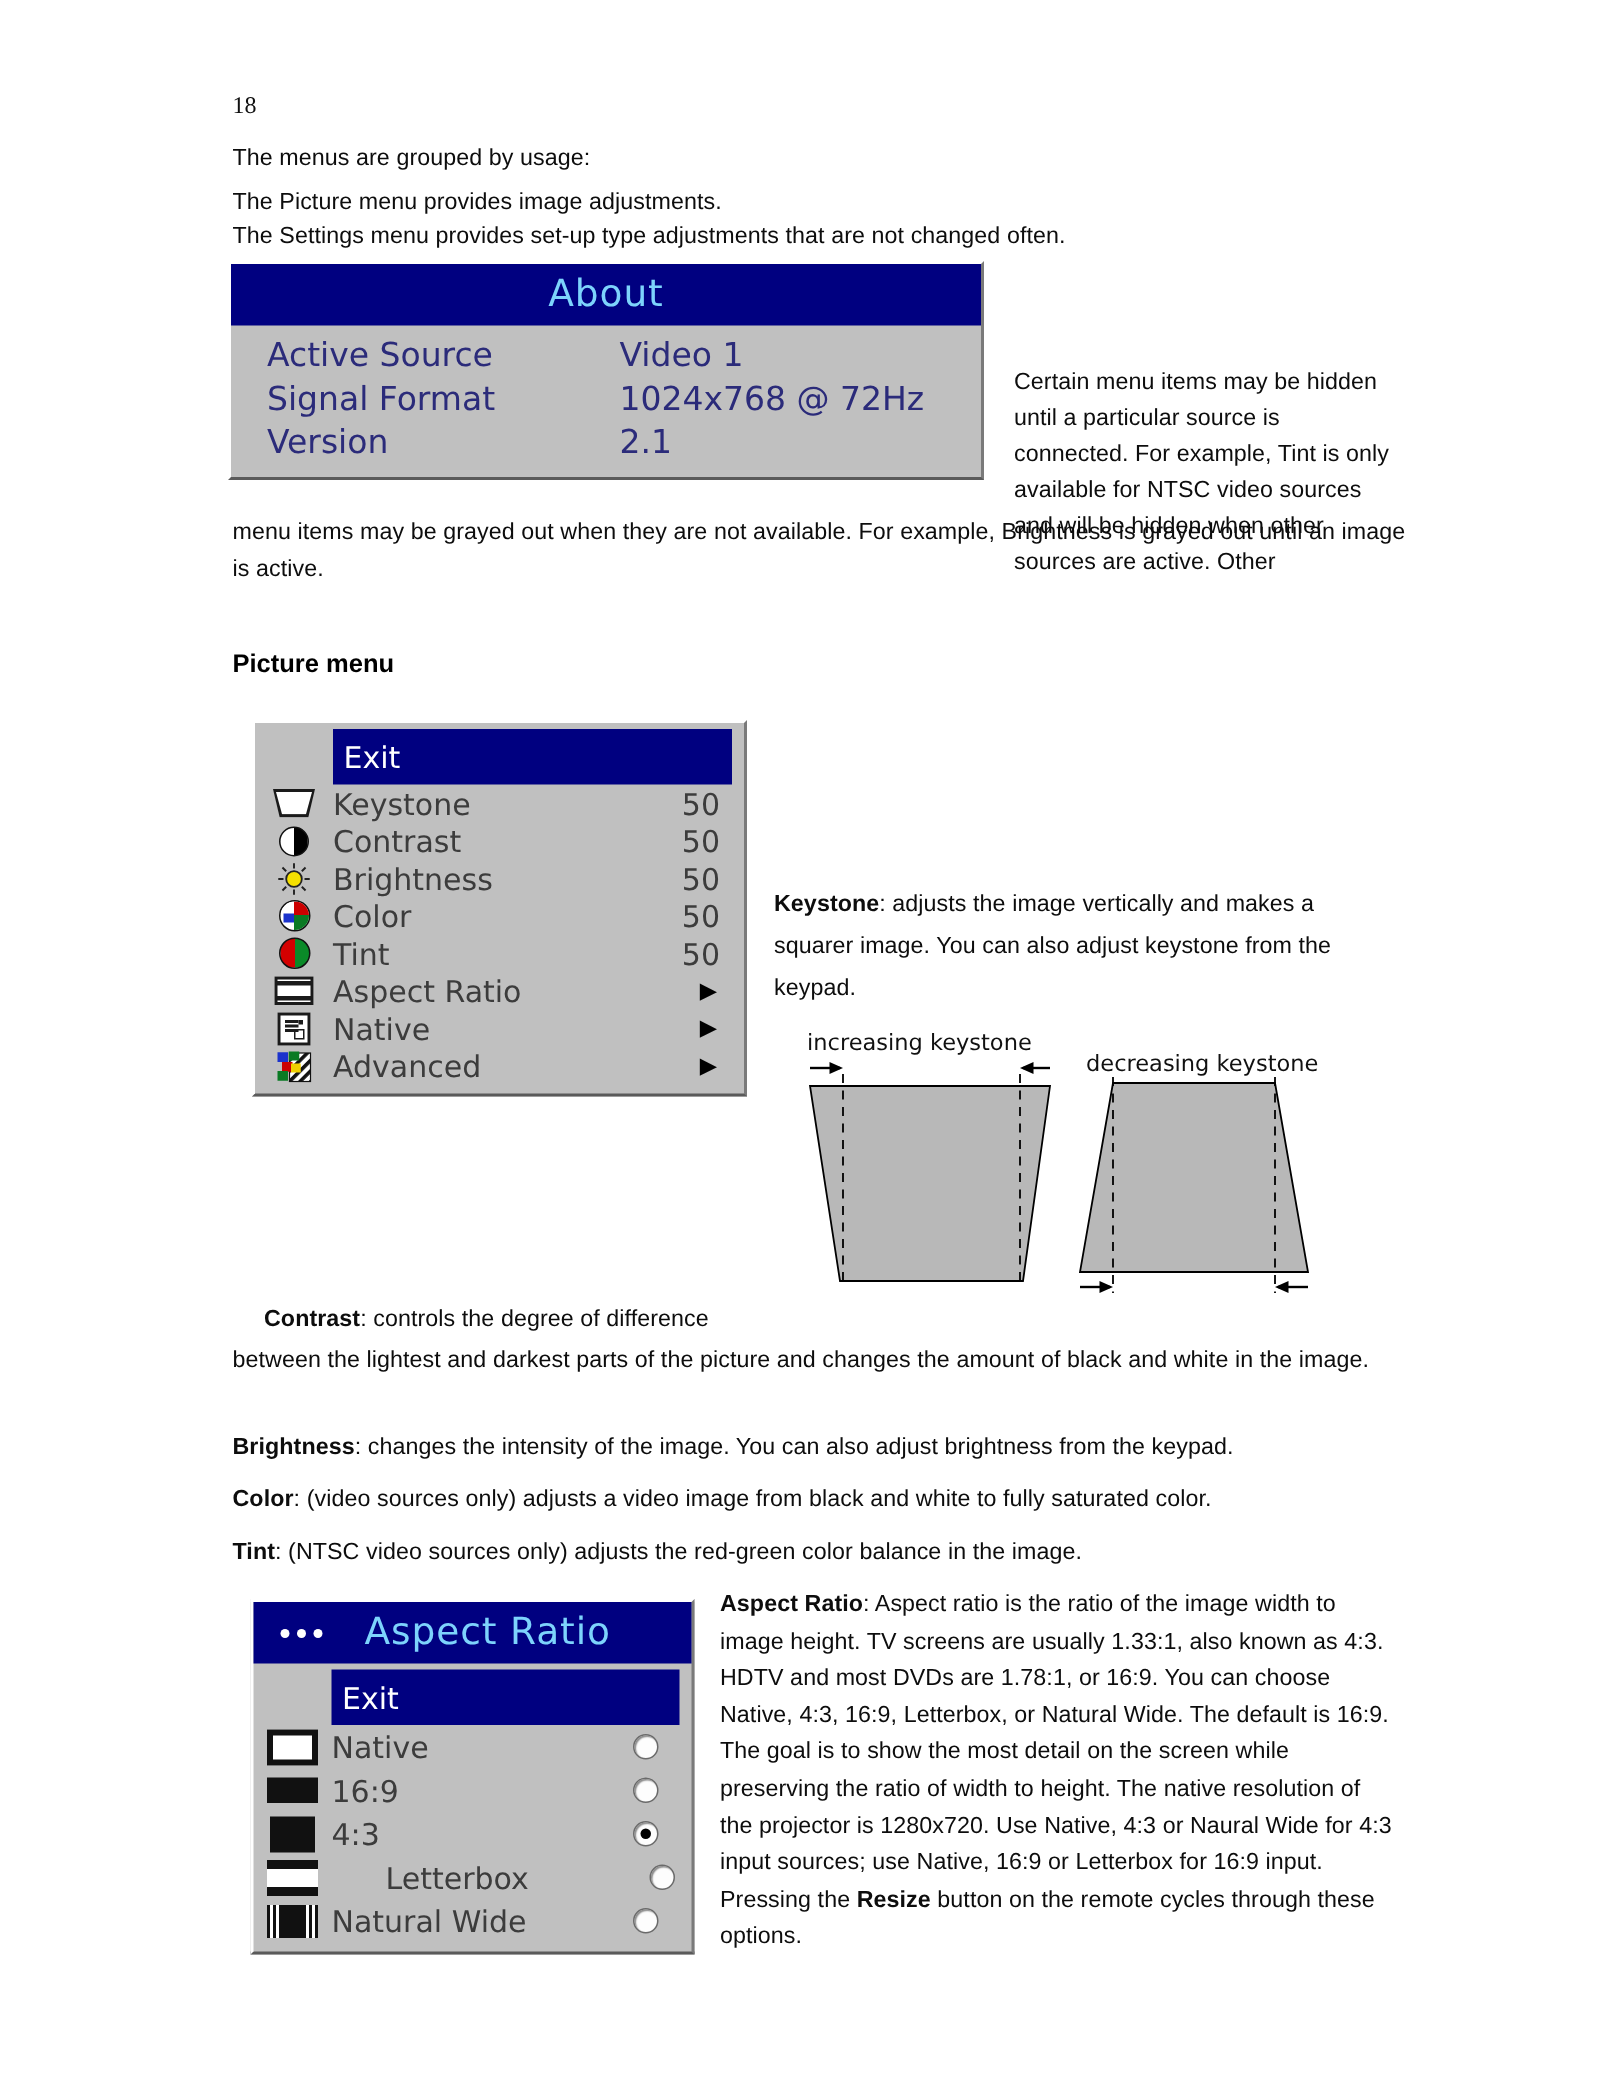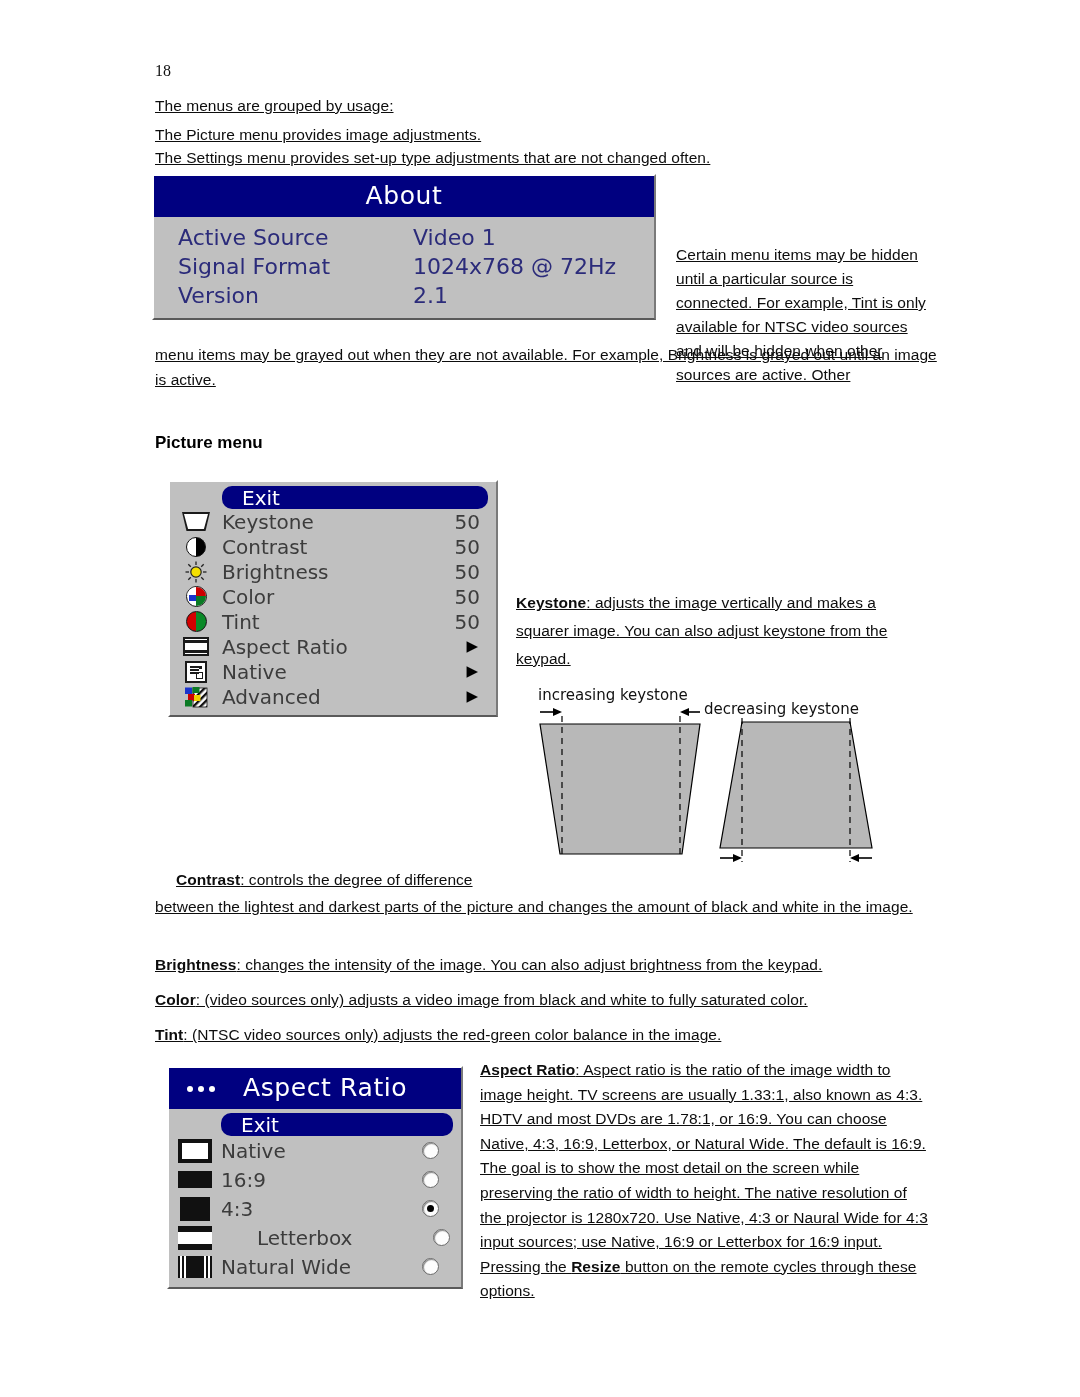--- a/index.html
+++ b/index.html
@@ -31,21 +31,20 @@
     font-family: "Liberation Serif", serif;
     font-size: 16px;
     color: #111;
   }
   .para {
     position: absolute;
     font-size: 15.5px;
     line-height: 28px;
     color: #0d0d0d;
     letter-spacing: 0.05px;
-    text-decoration: underline;
   }
   .para b { font-weight: bold; }
 
   .heading {
     position: absolute;
     font-size: 17px;
     font-weight: bold;
     color: #000;
   }
 
@@ -55,21 +54,21 @@
     background: #c0c0c0;
     border-top: 2px solid #ffffff;
     border-left: 2px solid #ffffff;
     border-right: 2px solid #7a7a7a;
     border-bottom: 2px solid #5a5a5a;
     box-sizing: border-box;
     font-family: "DejaVu Sans", sans-serif;
   }
   .osd-title {
     background: #000080;
-    color: #ffffff;
+    color: #7dd3fc;
     text-align: center;
     font-size: 25px;
     letter-spacing: 0.6px;
     padding: 5px 0 7px 0;
     position: relative;
   }
   .osd-title.left {
     text-align: left;
     padding-left: 64px;
   }
@@ -156,28 +155,27 @@
     position: absolute;
     left: 4px; top: 4px;
     width: 7px; height: 7px;
     border-radius: 50%;
     background: #000;
   }
 
   .exit-row {
     background: #000080;
     color: #ffffff;
-    height: 23px;
+    height: 37px;
     display: flex;
     align-items: center;
     margin-left: 52px;
     margin-right: 8px;
     font-size: 20px;
-    padding-left: 18px;
-    border-radius: 10px;
+    padding-left: 5px;
   }
   .exit-row span { padding-left: 2px; }
   .ic-keystone-wrap {
     width: 28px; height: 19px;
     background: #1a1a1a;
     clip-path: polygon(0 0, 100% 0, 84% 100%, 16% 100%);
     display: flex; align-items: center; justify-content: center;
   }
   .ic-keystone-in {
     width: 24px; height: 15px;
@@ -451,21 +449,21 @@
     </div>
   </div>
 
 
   <div class="para" style="left:516px; top:589px; width:412px; line-height:28px;">
     <b>Keystone</b><span>: adjusts the image vertically and makes a squarer image. You can also adjust keystone from the keypad.</span>
   </div>
 
   <div class="kdiag">
     <div class="klabel" style="left:18px; top:10px;">increasing keystone</div>
-    <div class="klabel" style="left:184px; top:24px;">decreasing keystone</div>
+    <div class="klabel" style="left:204px; top:24px;">decreasing keystone</div>
 
     <svg width="410" height="200" viewBox="0 0 410 200">
 
       <polygon points="20,48 180,48 162,178 40,178" fill="#b8b8b8" stroke="#000" stroke-width="1.2"></polygon>
       <line x1="42" y1="40" x2="42" y2="180" stroke="#000" stroke-width="1.2" stroke-dasharray="6,5"></line>
       <line x1="160" y1="40" x2="160" y2="180" stroke="#000" stroke-width="1.2" stroke-dasharray="6,5"></line>
 
       <line x1="20" y1="36" x2="40" y2="36" stroke="#000" stroke-width="1.6"></line>
       <polygon points="42,36 33,32 33,40" fill="#000"></polygon>
       <line x1="180" y1="36" x2="162" y2="36" stroke="#000" stroke-width="1.6"></line>

